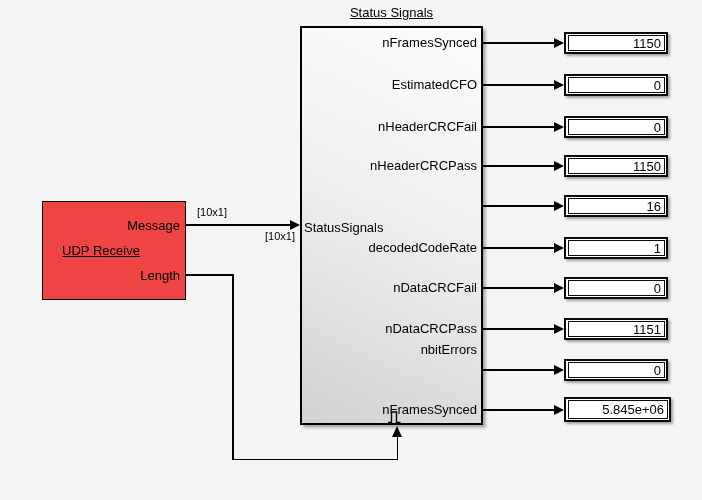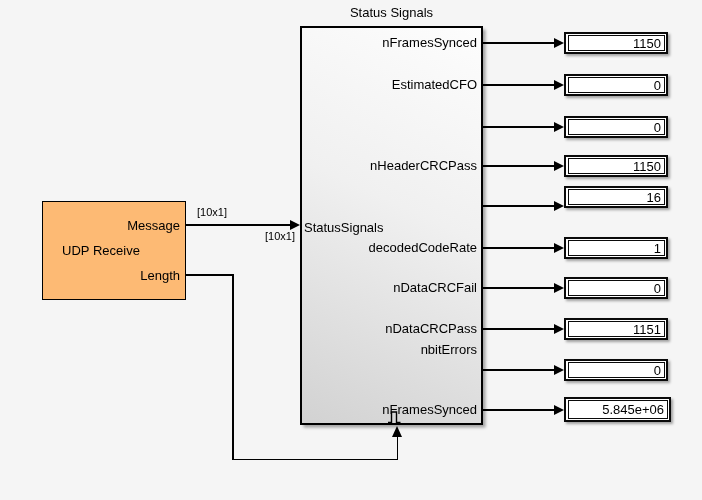--- a/index.html
+++ b/index.html
@@ -3,36 +3,36 @@
 <meta charset="utf-8">
 <style>
   html,body{margin:0;padding:0;background:#f5f5f5;}
   .canvas{
     position:relative;width:702px;height:500px;overflow:hidden;
     background:#f5f5f5;
     font-family:"Liberation Sans", sans-serif;
     font-size:13px;color:#000;
   }
   .lbl{position:absolute;line-height:15px;white-space:nowrap;}
-  .ctr{text-align:center;}
+  .ctr{text-align:center;text-decoration:underline;}
 
   
   .status-block{
     position:absolute;left:300px;top:26px;width:183px;height:399px;
     box-sizing:border-box;border:2.5px solid #000;
     background:linear-gradient(205deg,#fdfdfd 0%,#f0f0f0 45%,#d2d2d2 100%);
     box-shadow:2.5px 2.5px 3px rgba(0,0,0,0.35);
   }
   .out-label{position:absolute;right:225px;line-height:15px;white-space:nowrap;text-align:right;}
   .in-label{position:absolute;left:304px;top:220px;line-height:15px;}
 
   
   .udp-block{
     position:absolute;left:42px;top:201px;width:144px;height:99px;
-    box-sizing:border-box;border:1.7px solid #000;background:#fdba74;
+    box-sizing:border-box;border:1.7px solid #000;background:#ef4444;
   }
   .udp-block .port-lbl{position:absolute;right:5px;line-height:15px;}
 
   
   .wire{position:absolute;background:#000;}
   .wire.h{height:1.5px;}
   .wire.v{width:1.5px;}
   .arr-r{position:absolute;width:0;height:0;
     border-left:10px solid #000;border-top:5px solid transparent;border-bottom:5px solid transparent;}
   .arr-u{position:absolute;width:0;height:0;
@@ -96,40 +96,41 @@
 
   <span class="out-label" style="top:77px;">EstimatedCFO</span>
   <div class="wire h" style="left:483px;top:84px;width:72px;"></div>
   <div class="arr-r" style="left:554px;top:80px;"></div>
   <div class="display" style="top:74px;">
     <div class="display-inner">
         <span>0</span>
       </div>
   </div>
 
+  <span class="out-label" style="top:119px;">nHeaderCRCFail</span>
   <div class="wire h" style="left:483px;top:126px;width:72px;"></div>
   <div class="arr-r" style="left:554px;top:122px;"></div>
   <div class="display" style="top:116px;">
     <div class="display-inner">
         <span>0</span>
       </div>
   </div>
 
   <span class="out-label" style="top:158px;">nHeaderCRCPass</span>
   <div class="wire h" style="left:483px;top:165px;width:72px;"></div>
   <div class="arr-r" style="left:554px;top:161px;"></div>
   <div class="display" style="top:155px;">
     <div class="display-inner">
         <span>1150</span>
       </div>
   </div>
 
   <div class="wire h" style="left:483px;top:205px;width:72px;"></div>
   <div class="arr-r" style="left:554px;top:201px;"></div>
-  <div class="display" style="top:186px;">
+  <div class="display" style="top:195px;">
     <div class="display-inner">
         <span>16</span>
       </div>
   </div>
 
   <span class="out-label" style="top:240px;">decodedCodeRate</span>
   <div class="wire h" style="left:483px;top:247px;width:72px;"></div>
   <div class="arr-r" style="left:554px;top:243px;"></div>
   <div class="display" style="top:237px;">
     <div class="display-inner">

